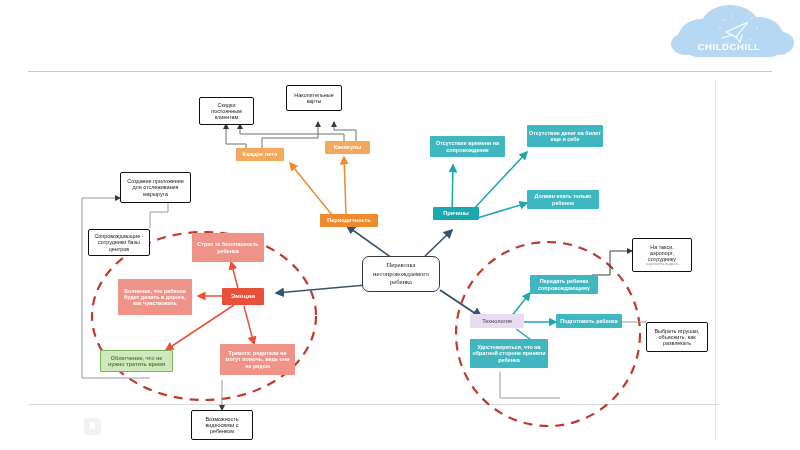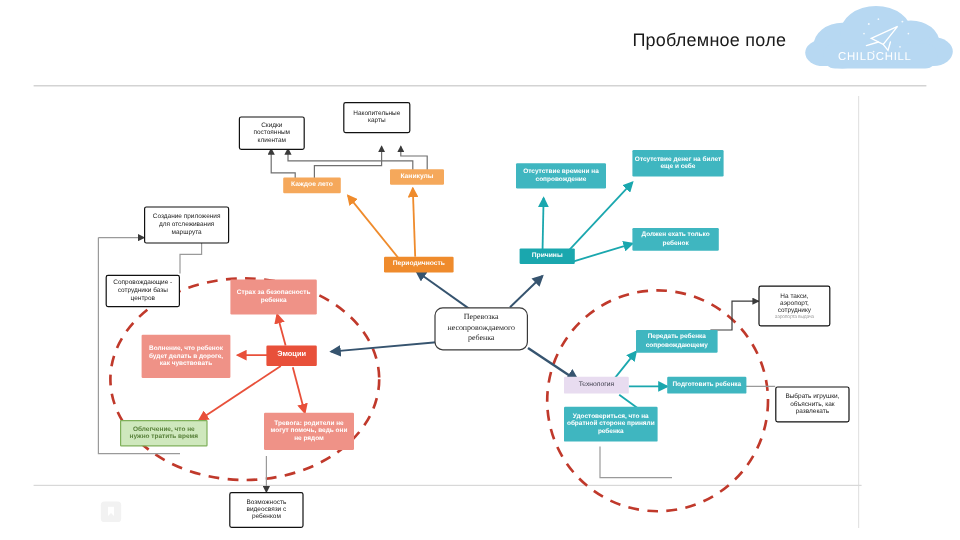--- a/index.html
+++ b/index.html
@@ -63,20 +63,21 @@
     background: #d8d8d8;
   }
 
   
   .logo {
     position: absolute;
     left: 662px;
     top: 2px;
     width: 135px;
     height: 66px;
+    font-weight: bold;
   }
   .logo svg { display:block; }
 
   
   .node {
     position: absolute;
     box-sizing: border-box;
     display: flex;
     align-items: center;
     justify-content: center;
@@ -198,21 +199,20 @@
     width: 800px;
     height: 450px;
     pointer-events: none;
   }
 </style>
 </head>
 <body>
 
 <div id="slide">
 
-  <div class="slide-title">Проблемное поле</div>
   <div class="header-rule"></div>
   <div class="canvas-divider"></div>
   <div class="canvas-rule-bottom"></div>
 
   <div class="logo">
     <svg viewBox="0 0 135 66" width="135" height="66" aria-hidden="true">
       <g fill="#b7d8f2">
         <ellipse cx="40" cy="36" rx="24" ry="19"></ellipse>
         <ellipse cx="68" cy="26" rx="30" ry="23"></ellipse>
         <ellipse cx="97" cy="34" rx="24" ry="19"></ellipse>

